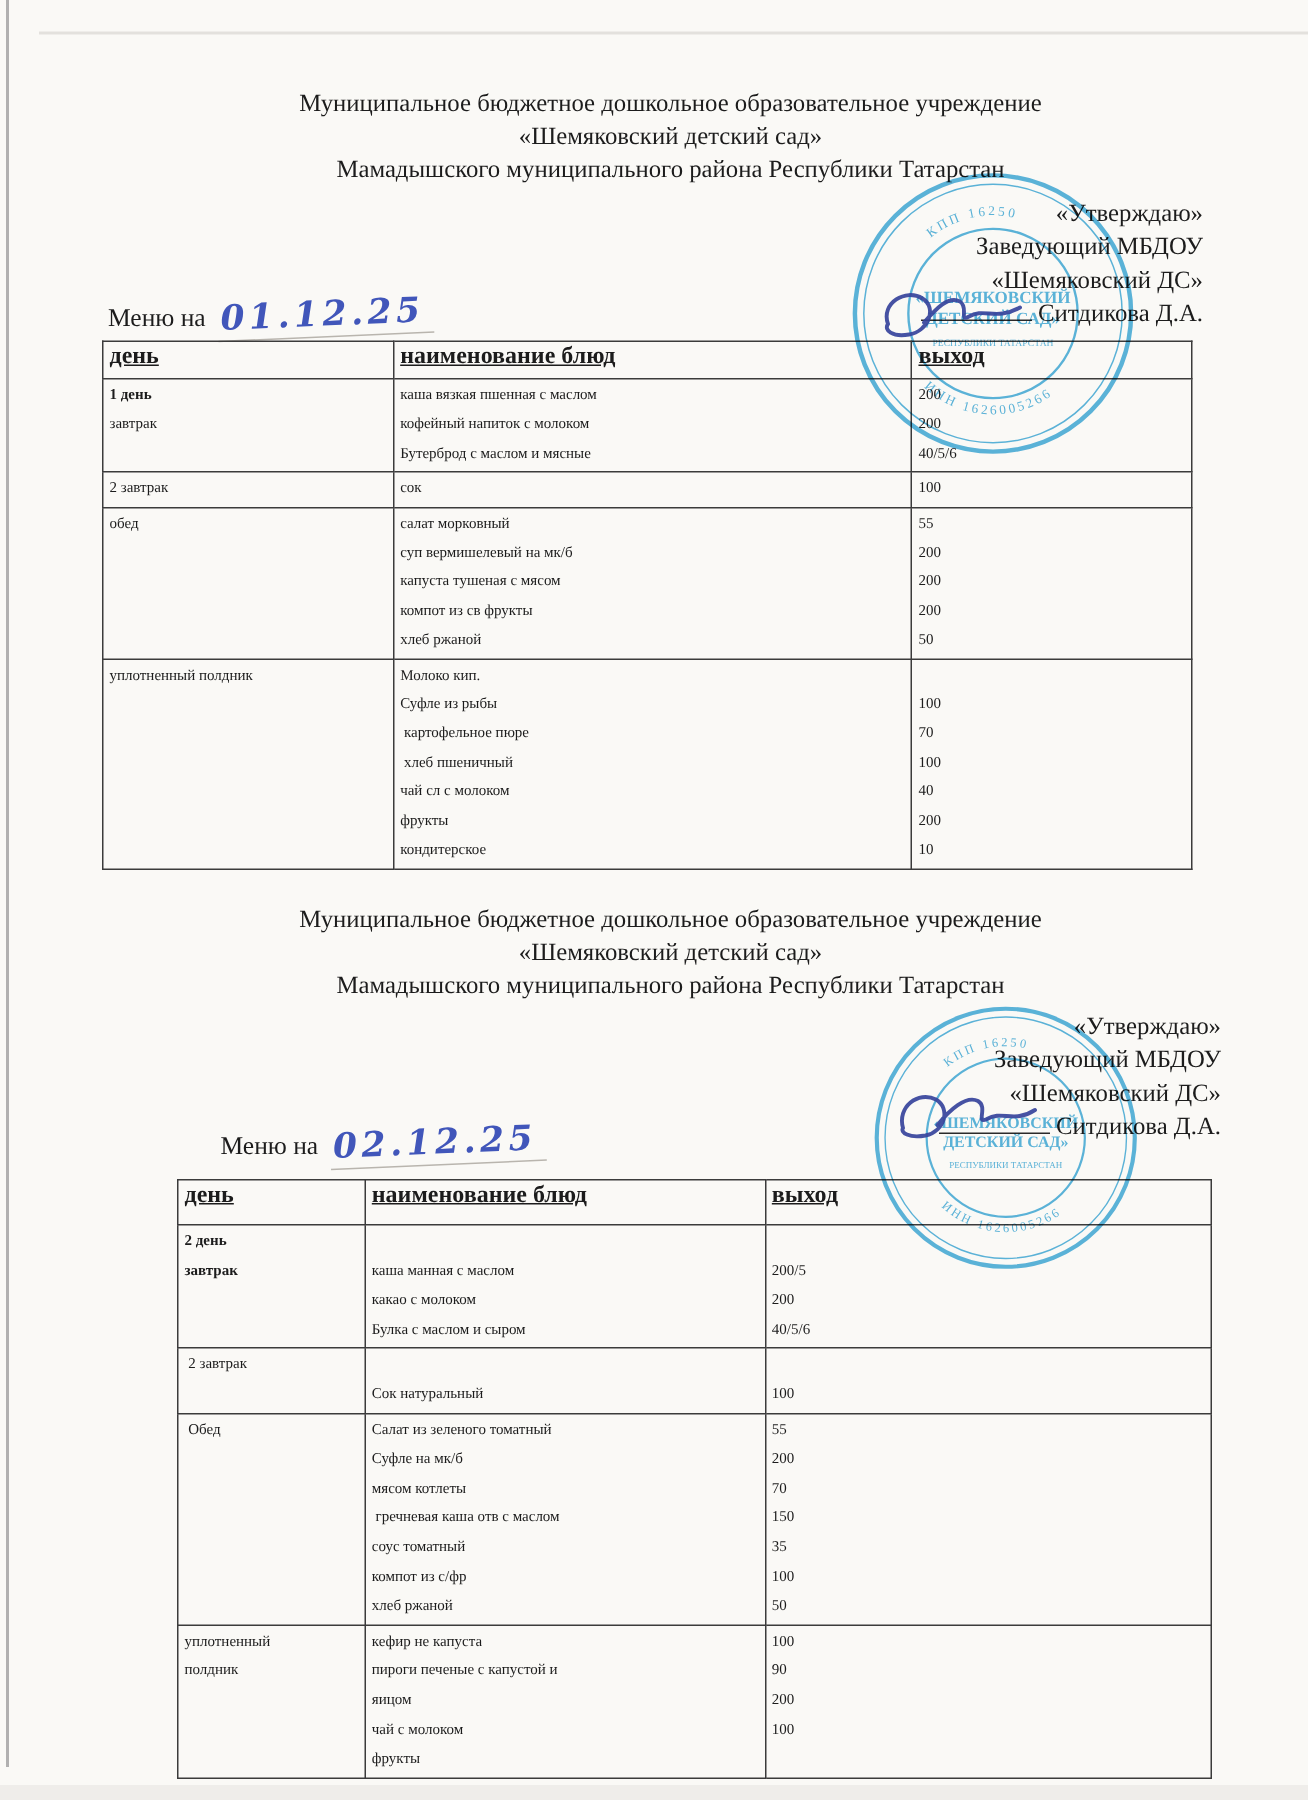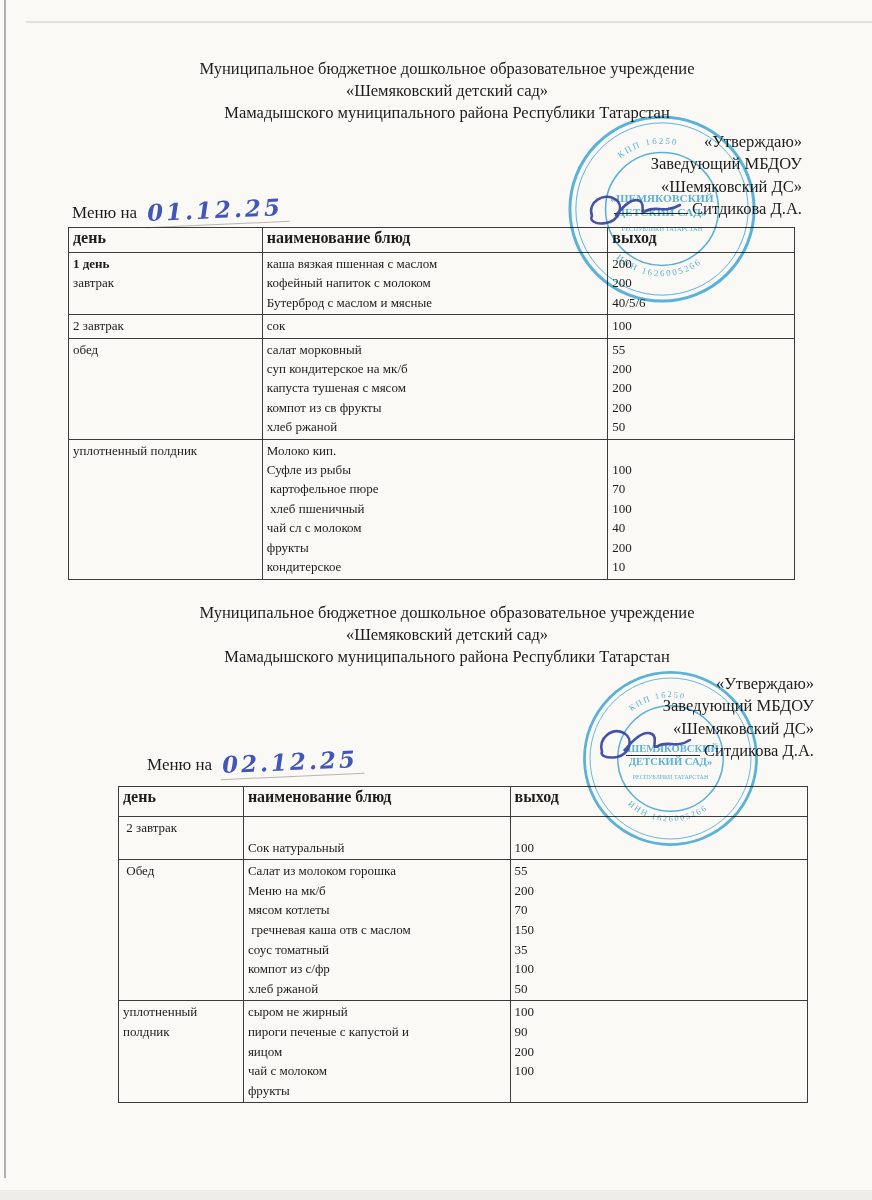--- a/index.html
+++ b/index.html
@@ -38,23 +38,23 @@
     border-bottom:1px solid #b9b5ae;
     padding:0 6px 1px 2px;
   }
 
   
   table.menu-table { border-collapse:collapse; background:transparent; z-index:2; position:absolute; }
   table.menu-table th, table.menu-table td {
     border:1.6px solid #3b3b3b;
     text-align:left; vertical-align:top;
     padding:1px 3px 2px 4px;
-    font-size:13px;
+    font-size:10px;
   }
-  table.menu-table th { font-weight:bold; }
+  table.menu-table th { font-weight:bold;text-decoration:underline; }
   .cell-line { white-space:pre; }
   .cell-line.b { font-weight:bold; }
   .day-cell { vertical-align:bottom; }
 
   #table0 { left:68px; top:227px; width:727px; }
   #table0 th { height:25px; font-size:16px; }
   #table0 .cell-line { line-height:19.4px; }
   #table0 col.c1 { width:194px; } #table0 col.c2 { width:346px; } #table0 col.c3 { width:187px; }
   #table0 tr.row-3 .day-cell { padding-bottom:21px; }
 
@@ -156,21 +156,21 @@
           <td class="out-cell">
             <div class="cell-line">100</div>
           </td>
         </tr>
         <tr class="row-2">
           <td class="day-cell">
             <div class="cell-line">обед</div>
           </td>
           <td class="dish-cell">
             <div class="cell-line">салат морковный</div>
-            <div class="cell-line">суп кондитерское на мк/б</div>
+            <div class="cell-line">суп вермишелевый на мк/б</div>
             <div class="cell-line">капуста тушеная с мясом</div>
             <div class="cell-line">компот из св фрукты</div>
             <div class="cell-line">хлеб ржаной</div>
           </td>
           <td class="out-cell">
             <div class="cell-line">55</div>
             <div class="cell-line">200</div>
             <div class="cell-line">200</div>
             <div class="cell-line">200</div>
             <div class="cell-line">50</div>
@@ -247,40 +247,58 @@
         <col class="c3">
       </colgroup>
     <thead>
       <tr>
         <th>день</th>
         <th>наименование блюд</th>
         <th>выход</th>
       </tr>
     </thead>
     <tbody>
+        <tr class="row-0">
+          <td class="day-cell">
+            <div class="cell-line b">2 день</div>
+            <div class="cell-line b">завтрак</div>
+          </td>
+          <td class="dish-cell">
+            <div class="cell-line">&nbsp;</div>
+            <div class="cell-line">каша манная с маслом</div>
+            <div class="cell-line">какао с молоком</div>
+            <div class="cell-line">Булка с маслом и сыром</div>
+          </td>
+          <td class="out-cell">
+            <div class="cell-line">&nbsp;</div>
+            <div class="cell-line">200/5</div>
+            <div class="cell-line">200</div>
+            <div class="cell-line">40/5/6</div>
+          </td>
+        </tr>
         <tr class="row-1">
           <td class="day-cell">
             <div class="cell-line"> 2 завтрак</div>
           </td>
           <td class="dish-cell">
             <div class="cell-line">&nbsp;</div>
             <div class="cell-line">Сок натуральный</div>
           </td>
           <td class="out-cell">
             <div class="cell-line">&nbsp;</div>
             <div class="cell-line">100</div>
           </td>
         </tr>
         <tr class="row-2">
           <td class="day-cell">
             <div class="cell-line"> Обед</div>
           </td>
           <td class="dish-cell">
-            <div class="cell-line">Салат из молоком горошка</div>
-            <div class="cell-line">Меню на мк/б</div>
+            <div class="cell-line">Салат из зеленого томатный</div>
+            <div class="cell-line">Суфле на мк/б</div>
             <div class="cell-line">мясом котлеты</div>
             <div class="cell-line"> гречневая каша отв с маслом</div>
             <div class="cell-line">соус томатный</div>
             <div class="cell-line">компот из с/фр</div>
             <div class="cell-line">хлеб ржаной</div>
           </td>
           <td class="out-cell">
             <div class="cell-line">55</div>
             <div class="cell-line">200</div>
             <div class="cell-line">70</div>
@@ -289,21 +307,21 @@
             <div class="cell-line">100</div>
             <div class="cell-line">50</div>
           </td>
         </tr>
         <tr class="row-3">
           <td class="day-cell">
             <div class="cell-line">уплотненный</div>
             <div class="cell-line">полдник</div>
           </td>
           <td class="dish-cell">
-            <div class="cell-line">сыром не жирный</div>
+            <div class="cell-line">кефир не капуста</div>
             <div class="cell-line">пироги печеные с капустой и</div>
             <div class="cell-line">яицом</div>
             <div class="cell-line">чай с молоком</div>
             <div class="cell-line">фрукты</div>
           </td>
           <td class="out-cell">
             <div class="cell-line">100</div>
             <div class="cell-line">90</div>
             <div class="cell-line">200</div>
             <div class="cell-line">100</div>

